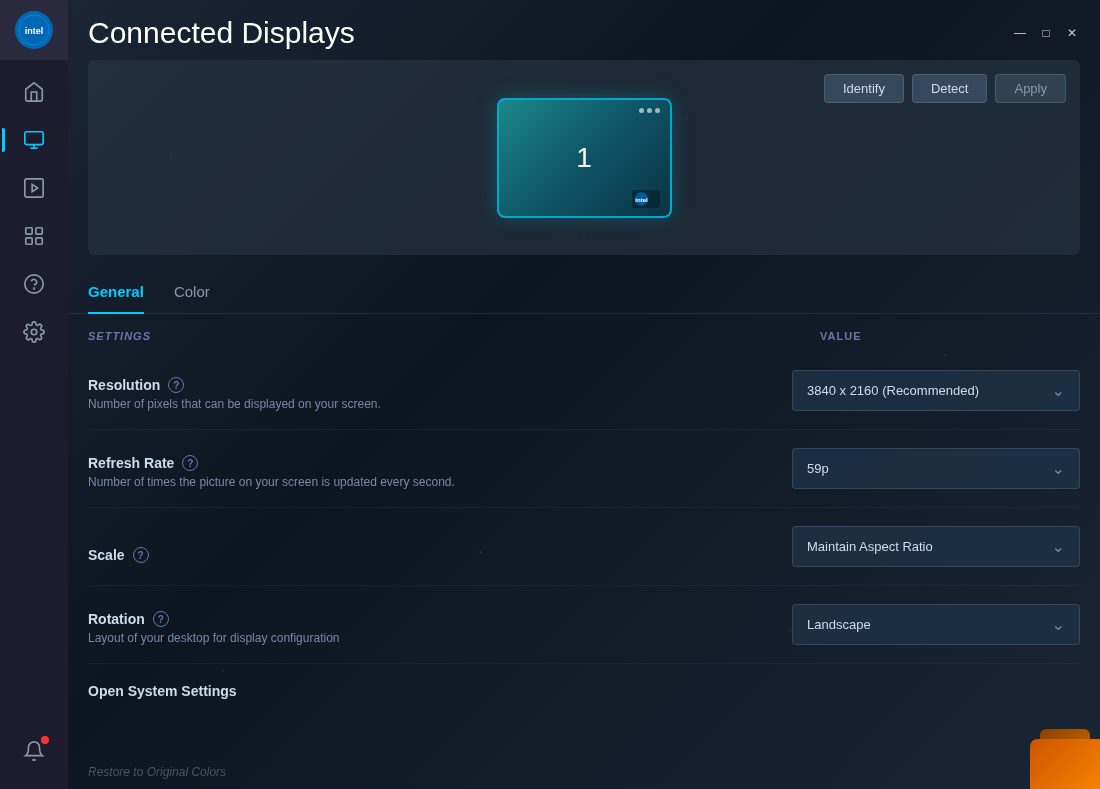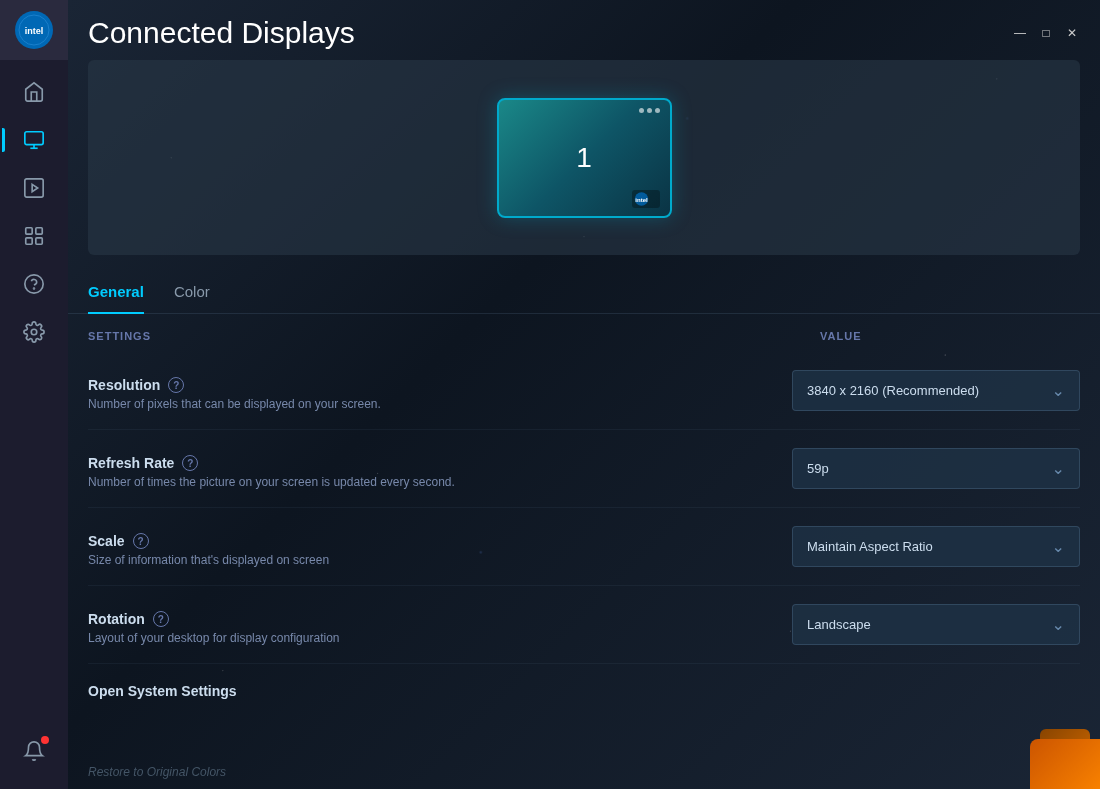--- a/index.html
+++ b/index.html
@@ -303,20 +303,21 @@
       padding: 0 0 10px 0;
     }
 
     .settings-header .col-settings {
       flex: 1;
       color: #6677aa;
       font-size: 11px;
       font-weight: 600;
       letter-spacing: 1px;
       text-transform: uppercase;
+      font-style: italic;
     }
 
     .settings-header .col-value {
       width: 260px;
       color: #6677aa;
       font-size: 11px;
       font-weight: 600;
       letter-spacing: 1px;
       text-transform: uppercase;
     }
@@ -522,20 +523,25 @@
     <div class="titlebar">
       <h1 class="page-title">Connected Displays</h1>
       <div class="window-controls">
         <div class="win-btn">—</div>
         <div class="win-btn">□</div>
         <div class="win-btn">✕</div>
       </div>
     </div>
 
     <div class="display-preview">
+      <div class="display-actions">
+        <button class="action-btn">Identify</button>
+        <button class="action-btn">Detect</button>
+        <button class="action-btn apply">Apply</button>
+      </div>
 
       <div class="monitor-widget">
         <div class="monitor-dots">
           <div class="monitor-dot"></div>
           <div class="monitor-dot"></div>
           <div class="monitor-dot"></div>
         </div>
         <span class="monitor-number">1</span>
         <div class="monitor-intel-logo">
           <svg width="24" height="16" viewBox="0 0 32 20">
@@ -592,21 +598,20 @@
           </div>
         </div>
       </div>
 
       <div class="setting-row">
         <div class="setting-info">
           <div class="setting-label">
             <span>Scale</span>
             <span class="help-icon">?</span>
           </div>
-          <div class="setting-desc">Size of information that's displayed on screen</div>
         </div>
         <div class="setting-control">
           <div class="dropdown">
             <span>Maintain Aspect Ratio</span>
             <span class="dropdown-arrow">⌄</span>
           </div>
         </div>
       </div>
 
       <div class="setting-row">

